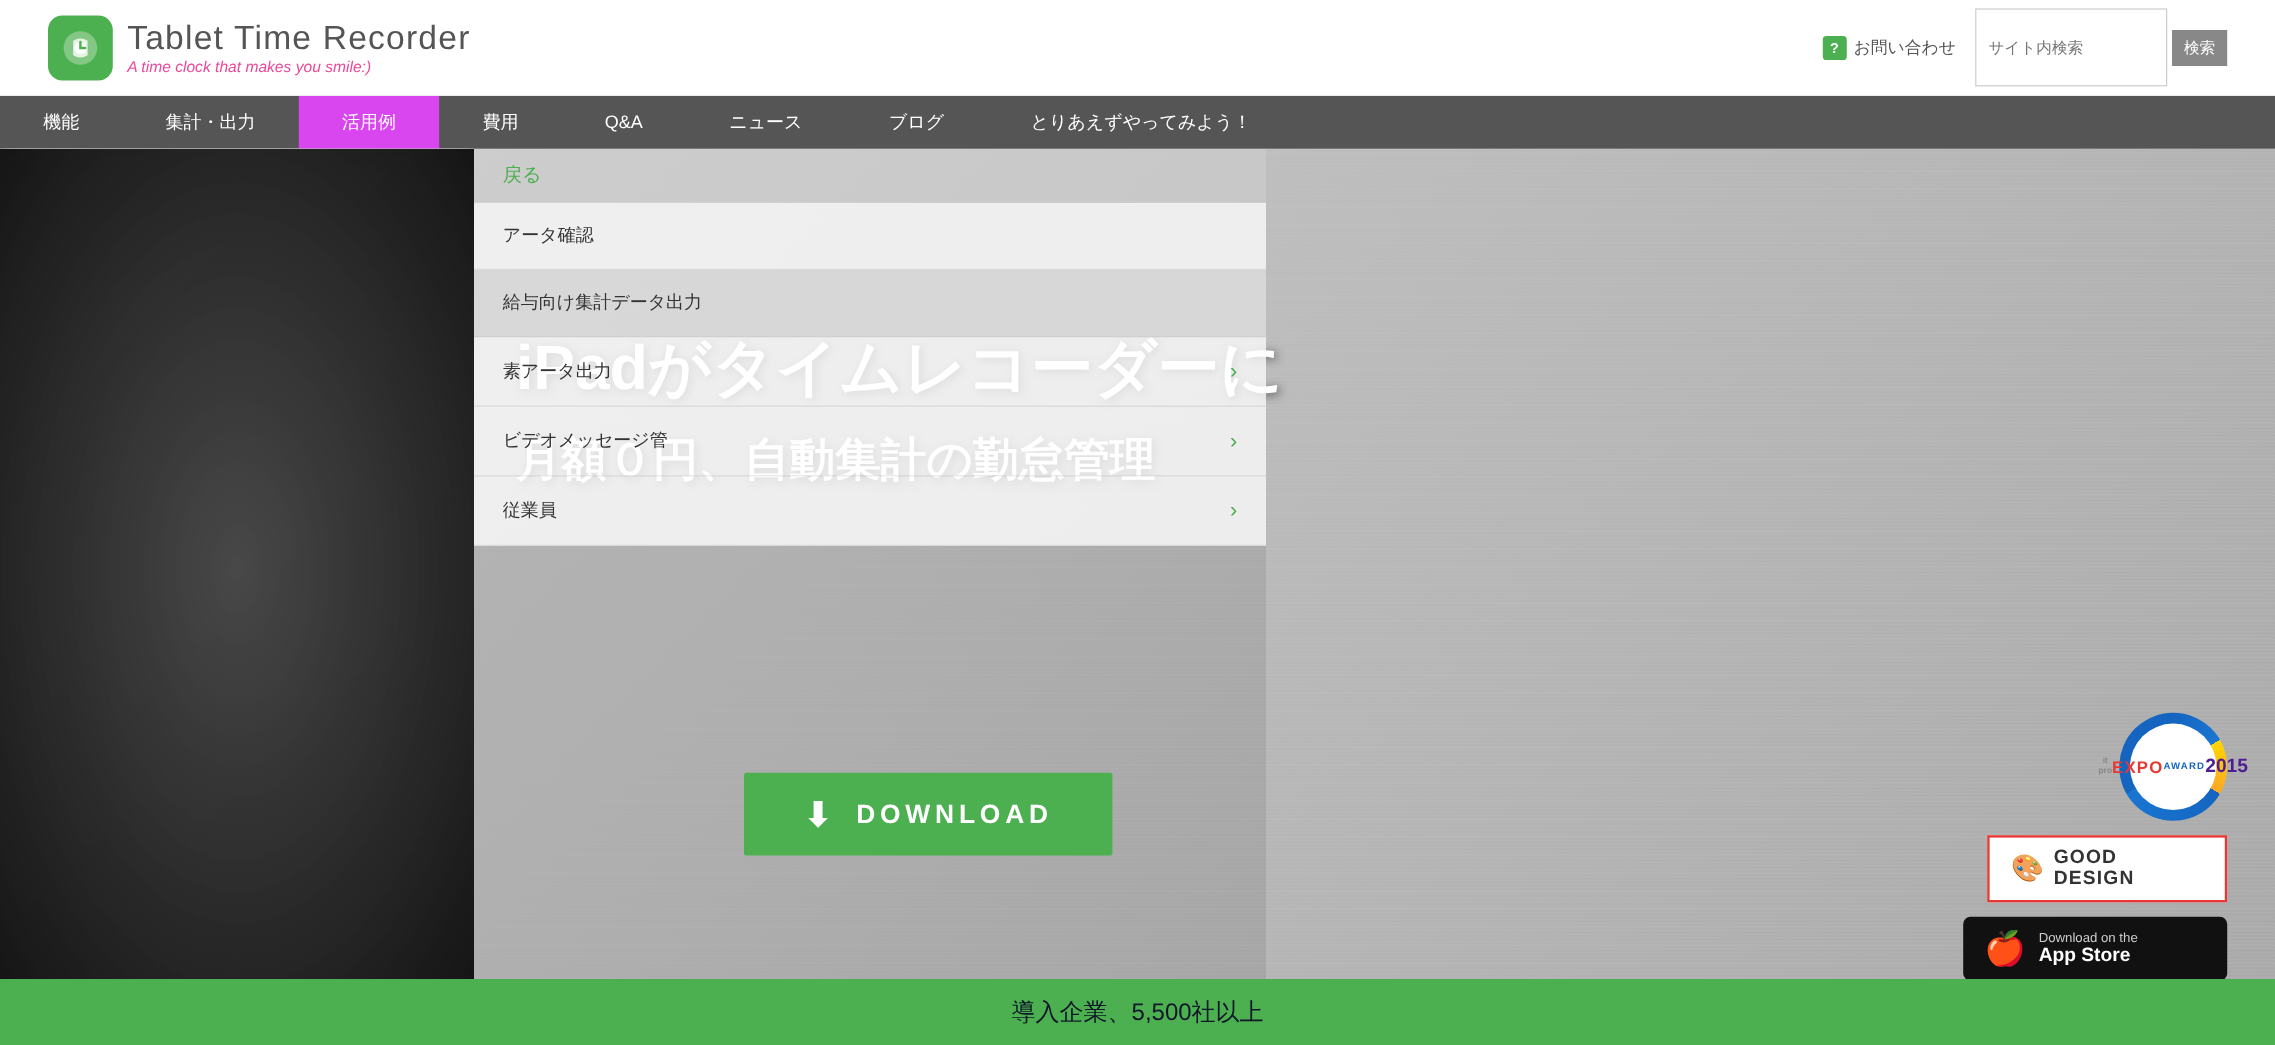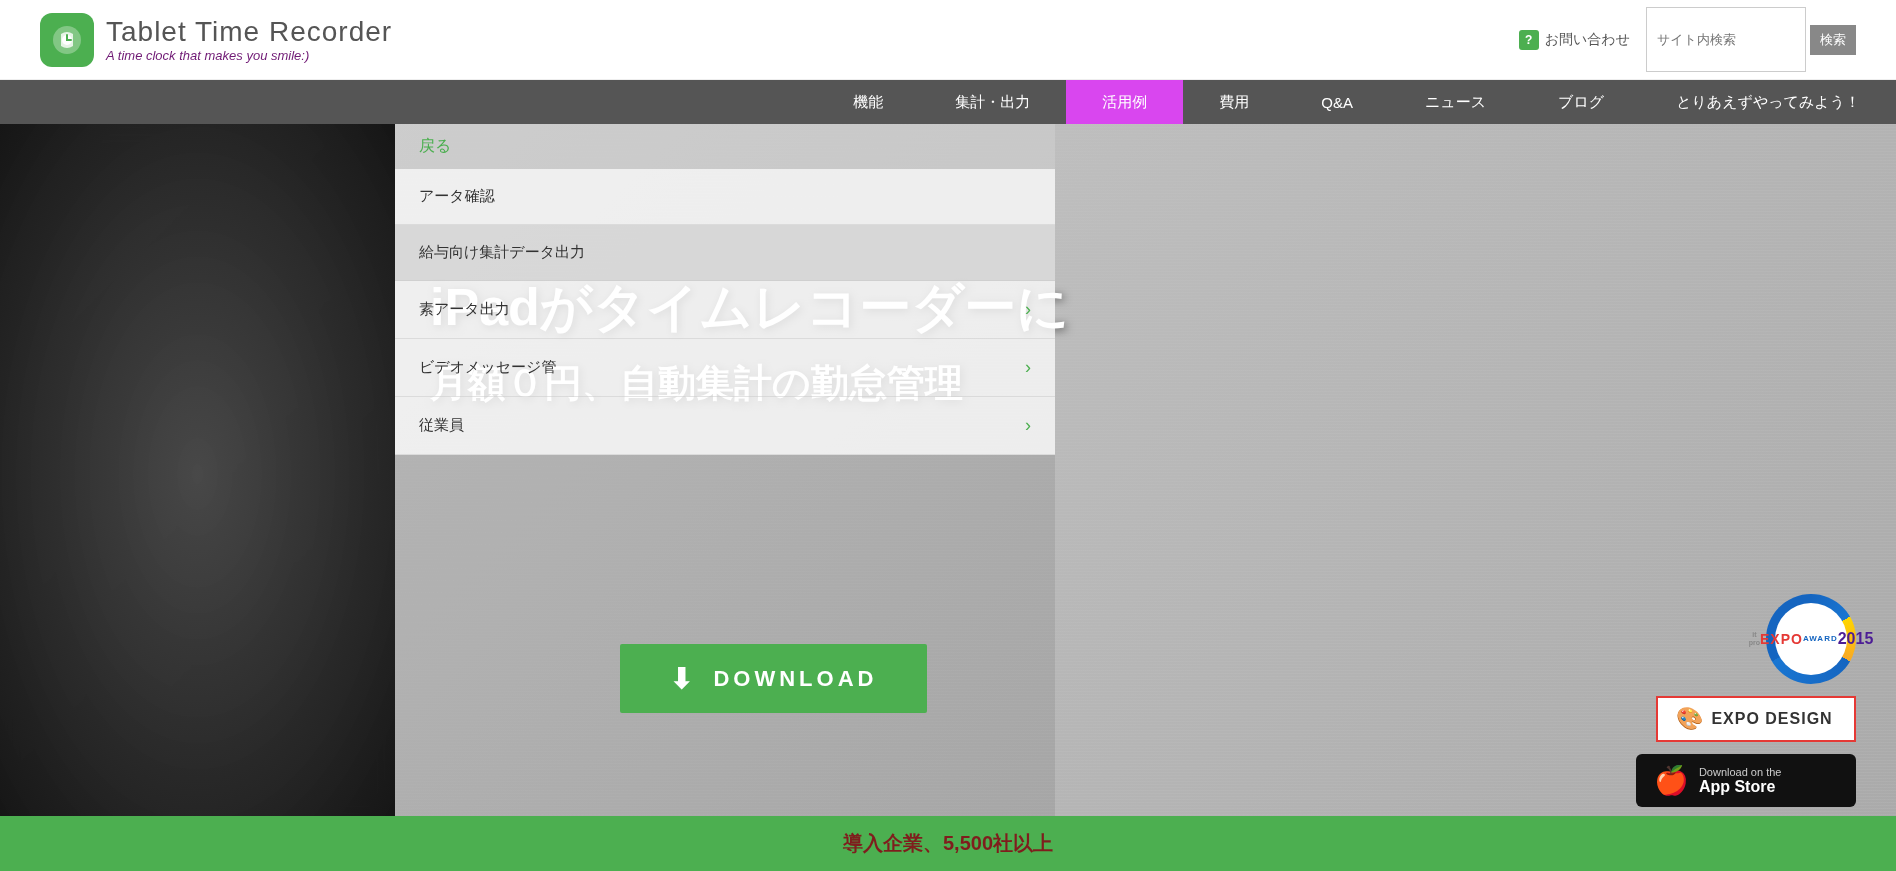--- a/index.html
+++ b/index.html
@@ -40,21 +40,21 @@
       flex-direction: column;
     }
     .logo-title {
       font-size: 28px;
       color: #555;
       font-weight: 300;
       letter-spacing: 1px;
     }
     .logo-subtitle {
       font-size: 13px;
-      color: #701a75;
+      color: #ec4899;
       font-style: italic;
     }
     .header-right {
       display: flex;
       align-items: center;
       gap: 16px;
     }
     .contact-link {
       display: flex;
       align-items: center;
@@ -94,21 +94,21 @@
       border: none;
       padding: 6px 10px;
       font-size: 13px;
       cursor: pointer;
     }
 
     
     .nav {
       background: #555;
       display: flex;
-      justify-content: flex-end;
+      justify-content: flex-start;
       gap: 0;
       height: 44px;
     }
     .nav-item {
       color: #fff;
       font-size: 15px;
       padding: 0 36px;
       display: flex;
       align-items: center;
       cursor: pointer;
@@ -366,25 +366,25 @@
       color: white;
     }
 
     
     .bottom-bar {
       position: fixed;
       bottom: 0;
       left: 0;
       width: 100%;
       background: #4caf50;
-      color: #7f1d1d;
+      color: #0f172a;
       text-align: center;
       padding: 14px;
       font-size: 20px;
-      font-weight: bold;
+      font-weight: normal;
       z-index: 100;
     }
   </style>
 </head>
 <body>
 
 <header class="header">
   <div class="logo-area">
     <div class="logo-icon">
       <svg viewBox="0 0 32 32">
@@ -471,21 +471,21 @@
           <span class="expo-label-it">it pro</span>
           <span class="expo-label-expo">EXPO</span>
           <span class="expo-label-award">AWARD</span>
           <span class="expo-label-year">2015</span>
         </div>
       </div>
     </div>
 
     <div class="good-design-badge">
       <span class="gd-icon">🎨</span>
-      <span class="gd-text">EXPO DESIGN</span>
+      <span class="gd-text">GOOD DESIGN</span>
     </div>
 
     <div class="appstore-badge">
       <span class="appstore-icon">🍎</span>
       <div class="appstore-text">
         <span class="appstore-small">Download on the</span>
         <span class="appstore-large">App Store</span>
       </div>
     </div>
   </div>

